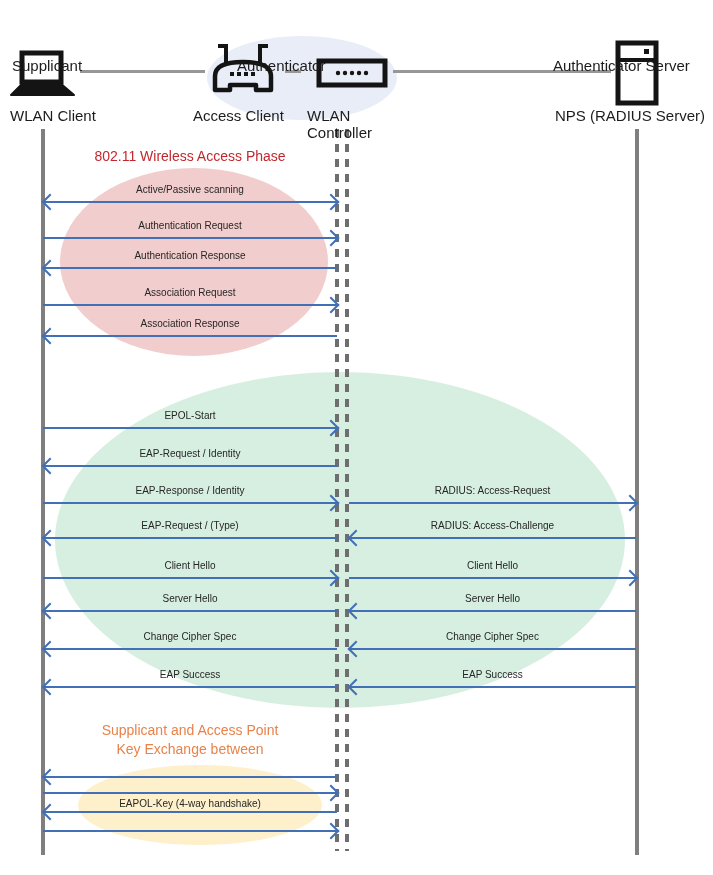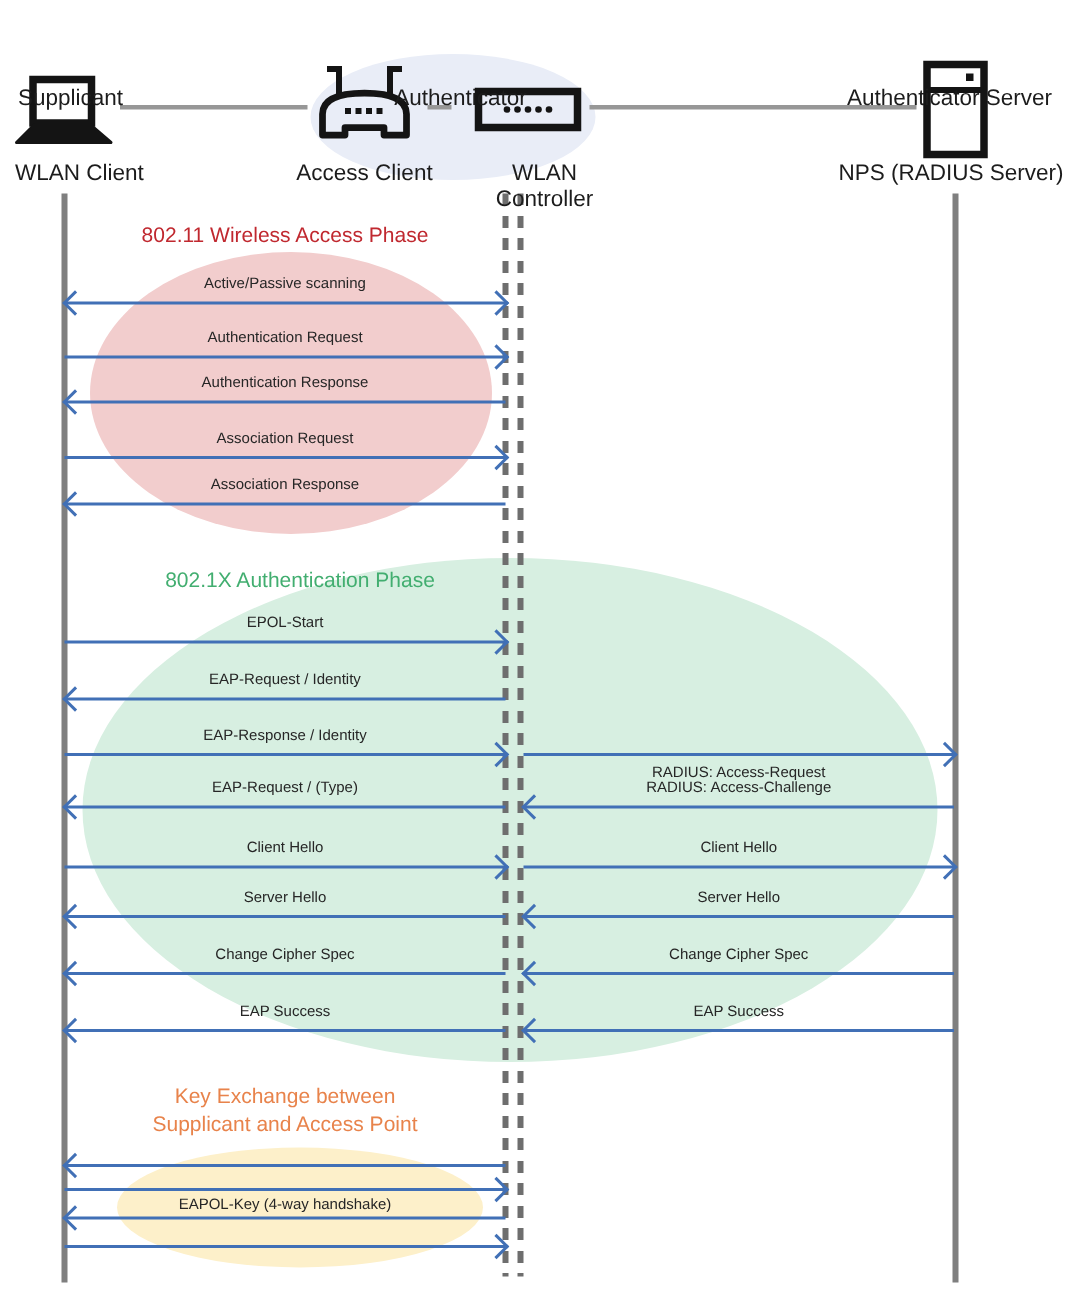--- a/index.html
+++ b/index.html
@@ -4,21 +4,21 @@
 <style>
   html,body{margin:0;padding:0;background:#fff;}
   #stage{
     position:relative;width:713px;height:875px;background:#ffffff;overflow:hidden;
     font-family:"Liberation Sans", sans-serif;color:var(--text,#262626);
   }
   .abs{position:absolute;}
   
   .role-label{position:absolute;top:19px;font-size:15px;color:#1c1c1c;z-index:5;margin-top:38px;}
   .device-label{position:absolute;top:107px;font-size:15px;color:#1c1c1c;z-index:5;}
-  .center{text-align:center;}
+  .center{}
   .connector{position:absolute;top:70px;height:3px;background:var(--connector,#979797);z-index:1;}
   #el-header{left:207px;top:36px;width:190px;height:84px;border-radius:50%;
     background:var(--authenticator-fill,#E9EDF7);z-index:0;}
   .icon{position:absolute;z-index:2;color:var(--icon,#141414);}
   
   .lifeline{position:absolute;top:129px;height:726px;width:4px;background:var(--lifeline,#7F7F7F);z-index:2;}
   #ll-left{left:41px;} #ll-right{left:635px;}
   .dashline{position:absolute;top:129px;height:722px;width:4px;z-index:2;
     background:repeating-linear-gradient(180deg,var(--dashed-lifeline,#6E6E6E) 0 8px,transparent 8px 15px);}
   #dl-1{left:335px;} #dl-2{left:345px;}
@@ -92,24 +92,23 @@
   <div id="el-p1" class="ellipse"></div>
   <div id="el-p2" class="ellipse"></div>
   <div id="el-p3" class="ellipse"></div>
 
   <div id="ll-left" class="lifeline"></div>
   <div id="dl-1" class="dashline"></div>
   <div id="dl-2" class="dashline"></div>
   <div id="ll-right" class="lifeline"></div>
 
   <div id="pt-1" class="phase-title">802.11 Wireless Access Phase</div>
-  <div id="pt-2" class="phase-title">802.1X Authentication Phase</div>
   <div id="pt-3" class="phase-title">
+    <div>Supplicant and Access Point</div>
     <div>Key Exchange between</div>
-    <div>Supplicant and Access Point</div>
   </div>
 
   <div id="messages">
       <div class="arrow" style="left: 43px; width: 294px; top: 201px;"></div>
       <div class="chev r" style="left: 325px; top: 196px;"></div>
       <div class="chev l" style="left: 44px; top: 196px;"></div>
       <div class="msg-label" style="left: 43px; width: 294px; top: 181px;">Active/Passive scanning</div>
       <div class="arrow" style="left: 43px; width: 294px; top: 237px;"></div>
       <div class="chev r" style="left: 325px; top: 232px;"></div>
       <div class="msg-label" style="left: 43px; width: 294px; top: 217px;">Authentication Request</div>
@@ -126,21 +125,21 @@
       <div class="chev r" style="left: 325px; top: 422px;"></div>
       <div class="msg-label" style="left: 43px; width: 294px; top: 407px;">EPOL-Start</div>
       <div class="arrow" style="left: 43px; width: 294px; top: 465px;"></div>
       <div class="chev l" style="left: 44px; top: 460px;"></div>
       <div class="msg-label" style="left: 43px; width: 294px; top: 445px;">EAP-Request / Identity</div>
       <div class="arrow" style="left: 43px; width: 294px; top: 502px;"></div>
       <div class="chev r" style="left: 325px; top: 497px;"></div>
       <div class="msg-label" style="left: 43px; width: 294px; top: 482px;">EAP-Response / Identity</div>
       <div class="arrow" style="left: 349px; width: 287px; top: 502px;"></div>
       <div class="chev r" style="left: 624px; top: 497px;"></div>
-      <div class="msg-label" style="left: 349px; width: 287px; top: 482px; margin-top: 25px;">RADIUS: Access-Request</div>
+      <div class="msg-label" style="left: 349px; width: 287px; top: 482px;">RADIUS: Access-Request</div>
       <div class="arrow" style="left: 43px; width: 294px; top: 537px;"></div>
       <div class="chev l" style="left: 44px; top: 532px;"></div>
       <div class="msg-label" style="left: 43px; width: 294px; top: 517px;">EAP-Request / (Type)</div>
       <div class="arrow" style="left: 349px; width: 287px; top: 537px;"></div>
       <div class="chev l" style="left: 350px; top: 532px;"></div>
       <div class="msg-label" style="left: 349px; width: 287px; top: 517px;">RADIUS: Access-Challenge</div>
       <div class="arrow" style="left: 43px; width: 294px; top: 577px;"></div>
       <div class="chev r" style="left: 325px; top: 572px;"></div>
       <div class="msg-label" style="left: 43px; width: 294px; top: 557px;">Client Hello</div>
       <div class="arrow" style="left: 349px; width: 287px; top: 577px;"></div>

